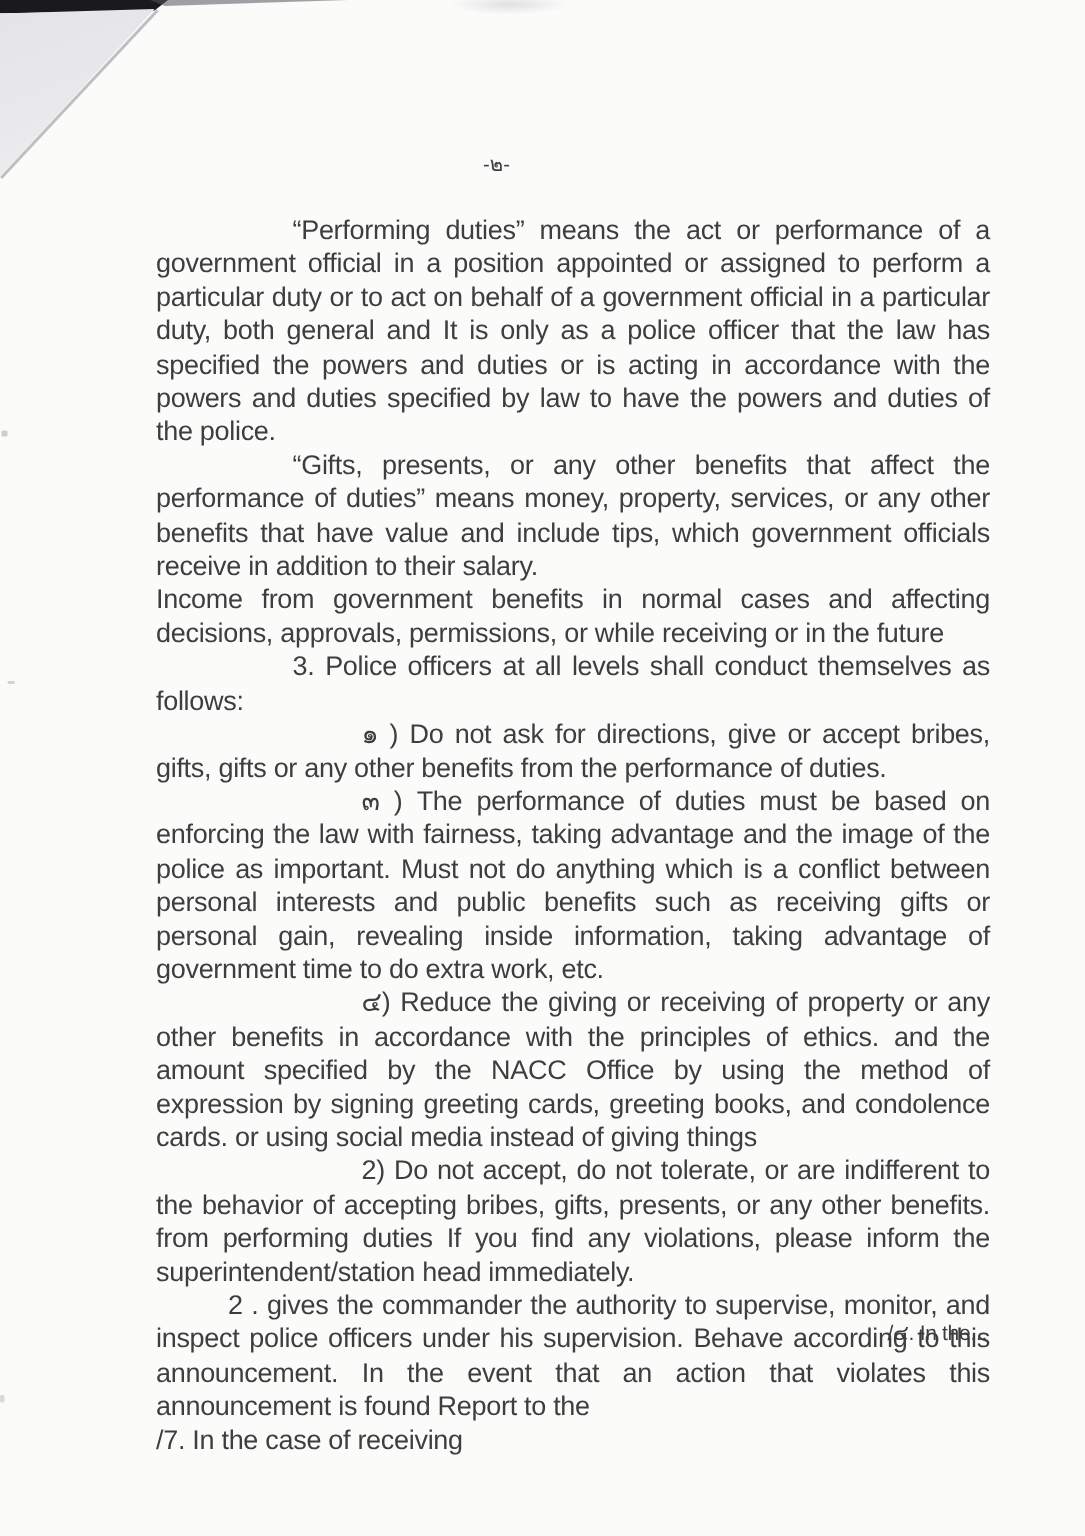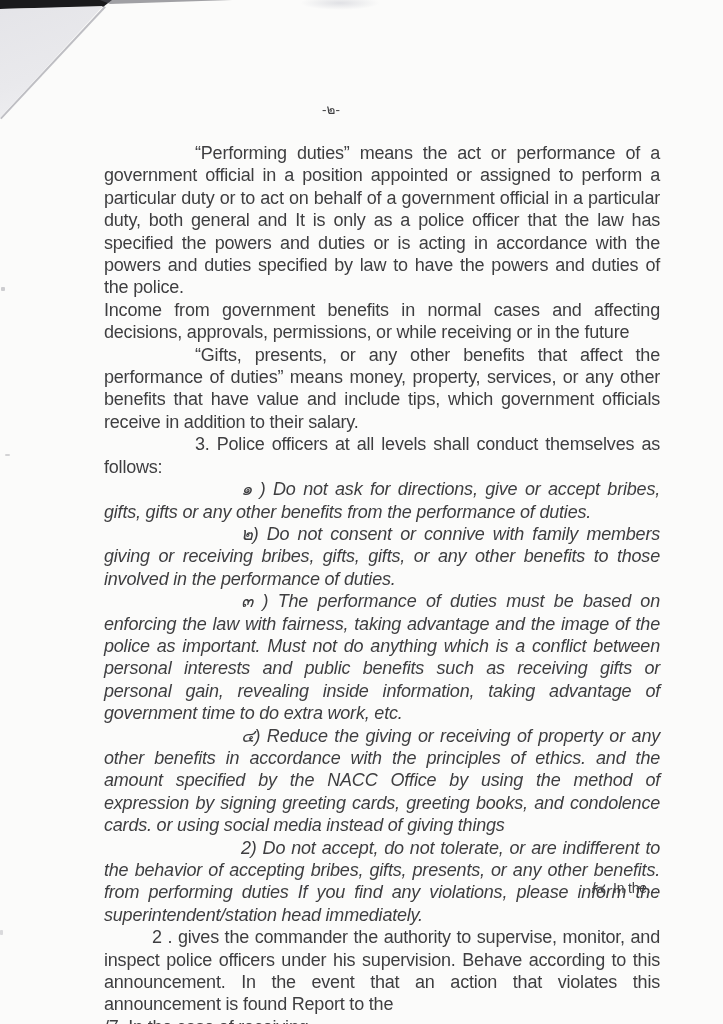--- a/index.html
+++ b/index.html
@@ -62,21 +62,21 @@
   }
   .doc-body{
     position:absolute;left:104px;top:142px;width:556px;
     font-size:18px;line-height:22.4px;
     letter-spacing:-0.2px;
     text-align:justify;
   }
   .doc-body p.para{margin:0;padding:0;}
   .doc-body p.i0{text-indent:0;}
   .doc-body p.i1{text-indent:91px;}
-  .doc-body p.i2{text-indent:137px;font-style:italic;}
+  .doc-body p.i2{text-indent:137px;}
   .doc-body p.i3{text-indent:48px;}
   .catchword{
     position:absolute;top:877px;right:65px;
     font-size:14px;line-height:22px;
     letter-spacing:-0.2px;
     margin-left:32px;
   }
 </style>
 </head>
 <body>
@@ -89,25 +89,24 @@
   <div class="fold-triangle"></div>
   <div class="smudge-top"></div>
   <div class="edge-speck m1"></div>
   <div class="edge-speck m2"></div>
   <div class="edge-speck m3"></div>
 
   <div class="page-number">-๒-</div>
 
   <div class="doc-body">
       <p class="para i1">“Performing duties” means the act or performance of a government official in a position appointed or assigned to perform a particular duty or to act on behalf of a government official in a particular duty, both general and It is only as a police officer that the law has specified the powers and duties or is acting in accordance with the powers and duties specified by law to have the powers and duties of the police.</p>
+      <p class="para i1">“Gifts, presents, or any other benefits that affect the performance of duties” means money, property, services, or any other benefits that have value and include tips, which government officials receive in addition to their salary.</p>
       <p class="para i0">Income from government benefits in normal cases and affecting decisions, approvals, permissions, or while receiving or in the future</p>
-      <p class="para i1">“Gifts, presents, or any other benefits that affect the performance of duties” means money, property, services, or any other benefits that have value and include tips, which government officials receive in addition to their salary.</p>
       <p class="para i1">3. Police officers at all levels shall conduct themselves as follows:</p>
       <p class="para i2">๑ ) Do not ask for directions, give or accept bribes, gifts, gifts or any other benefits from the performance of duties.</p>
-      <p class="para i2">๒) Do not consent or connive with family members giving or receiving bribes, gifts, gifts, or any other benefits to those involved in the performance of duties.</p>
       <p class="para i2">๓ ) The performance of duties must be based on enforcing the law with fairness, taking advantage and the image of the police as important. Must not do anything which is a conflict between personal interests and public benefits such as receiving gifts or personal gain, revealing inside information, taking advantage of government time to do extra work, etc.</p>
       <p class="para i2">๔) Reduce the giving or receiving of property or any other benefits in accordance with the principles of ethics. and the amount specified by the NACC Office by using the method of expression by signing greeting cards, greeting books, and condolence cards. or using social media instead of giving things</p>
       <p class="para i2">2) Do not accept, do not tolerate, or are indifferent to the behavior of accepting bribes, gifts, presents, or any other benefits. from performing duties If you find any violations, please inform the superintendent/station head immediately.</p>
       <p class="para i3">2 . gives the commander the authority to supervise, monitor, and inspect police officers under his supervision. Behave according to this announcement. In the event that an action that violates this announcement is found Report to the</p>
       <p class="para i0">/7. In the case of receiving</p>
     </div>
 
   <div class="catchword">/๔. In the...</div>
 
 </div>

